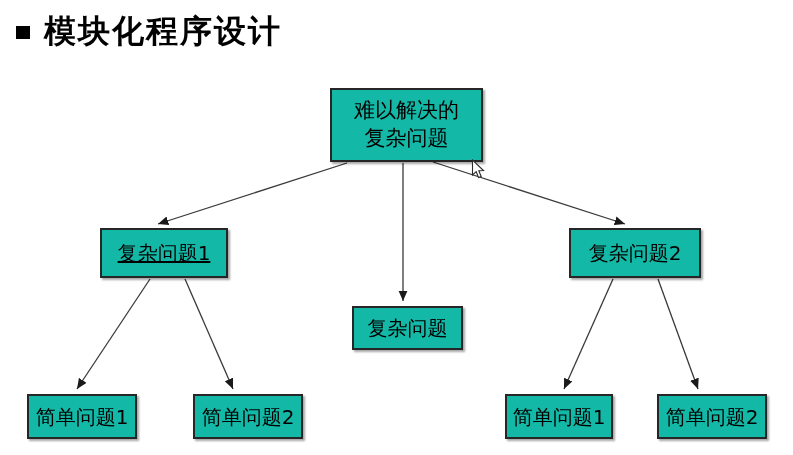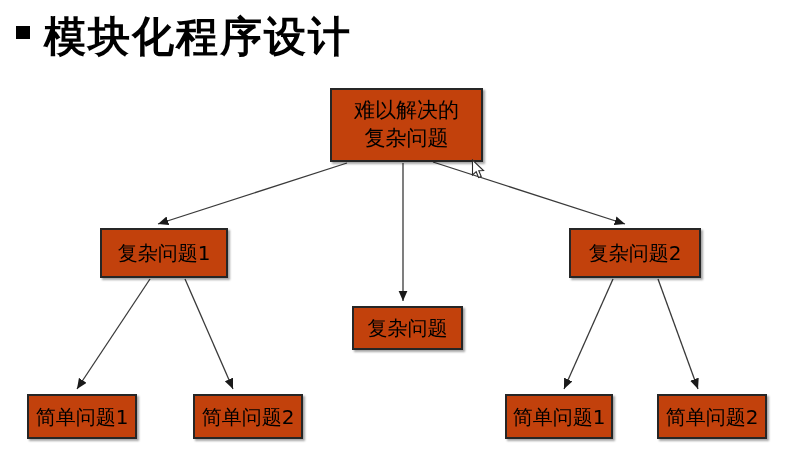--- a/index.html
+++ b/index.html
@@ -20,38 +20,38 @@
   }
   .bullet-square {
     width: 14px;
     height: 13px;
     background: #000000;
     margin-top: 12px;
     flex: 0 0 auto;
   }
   .slide-title {
     margin-left: 14px;
-    font-size: 42px;
+    font-size: 32px;
     font-weight: 600;
     color: #000000;
     letter-spacing: 2px;
     line-height: 1.1;
     white-space: nowrap;
   }
   .edges-svg {
     position: absolute;
     left: 0;
     top: 0;
     width: 793px;
     height: 455px;
   }
   .node {
     position: absolute;
     box-sizing: border-box;
-    background: #c2410c;
+    background: #14b8a6;
     border: 2px solid #262626;
     box-shadow: 2px 2px 2px rgba(0,0,0,0.35);
     display: flex;
     align-items: center;
     justify-content: center;
     text-align: center;
     color: #000000;
     font-size: 20px;
     line-height: 1.3;
     white-space: pre-line;
@@ -88,21 +88,21 @@
       <line x1="150" y1="279" x2="77" y2="389" marker-end="url(#arrowhead)"></line>
       <line x1="185" y1="279" x2="233" y2="389" marker-end="url(#arrowhead)"></line>
       <line x1="613" y1="279" x2="564" y2="389" marker-end="url(#arrowhead)"></line>
       <line x1="658" y1="279" x2="698" y2="389" marker-end="url(#arrowhead)"></line>
     </g>
   </svg>
 
   <div class="node root" style="left:330px; top:88px; width:153px; height:74px;">难以解决的
 复杂问题</div>
 
-  <div class="node" style="left:100px; top:228px; width:128px; height:50px;">复杂问题1</div>
+  <div class="node" style="left:100px; top:228px; width:128px; height:50px;text-decoration:underline;">复杂问题1</div>
 
   <div class="node" style="left:569px; top:228px; width:132px; height:50px;">复杂问题2</div>
 
   <div class="node" style="left:352px; top:306px; width:111px; height:44px;">复杂问题</div>
 
   <div class="node" style="left:27px; top:394px; width:110px; height:45px;">简单问题1</div>
 
   <div class="node" style="left:193px; top:394px; width:110px; height:45px;">简单问题2</div>
 
   <div class="node" style="left:505px; top:394px; width:108px; height:45px;">简单问题1</div>

